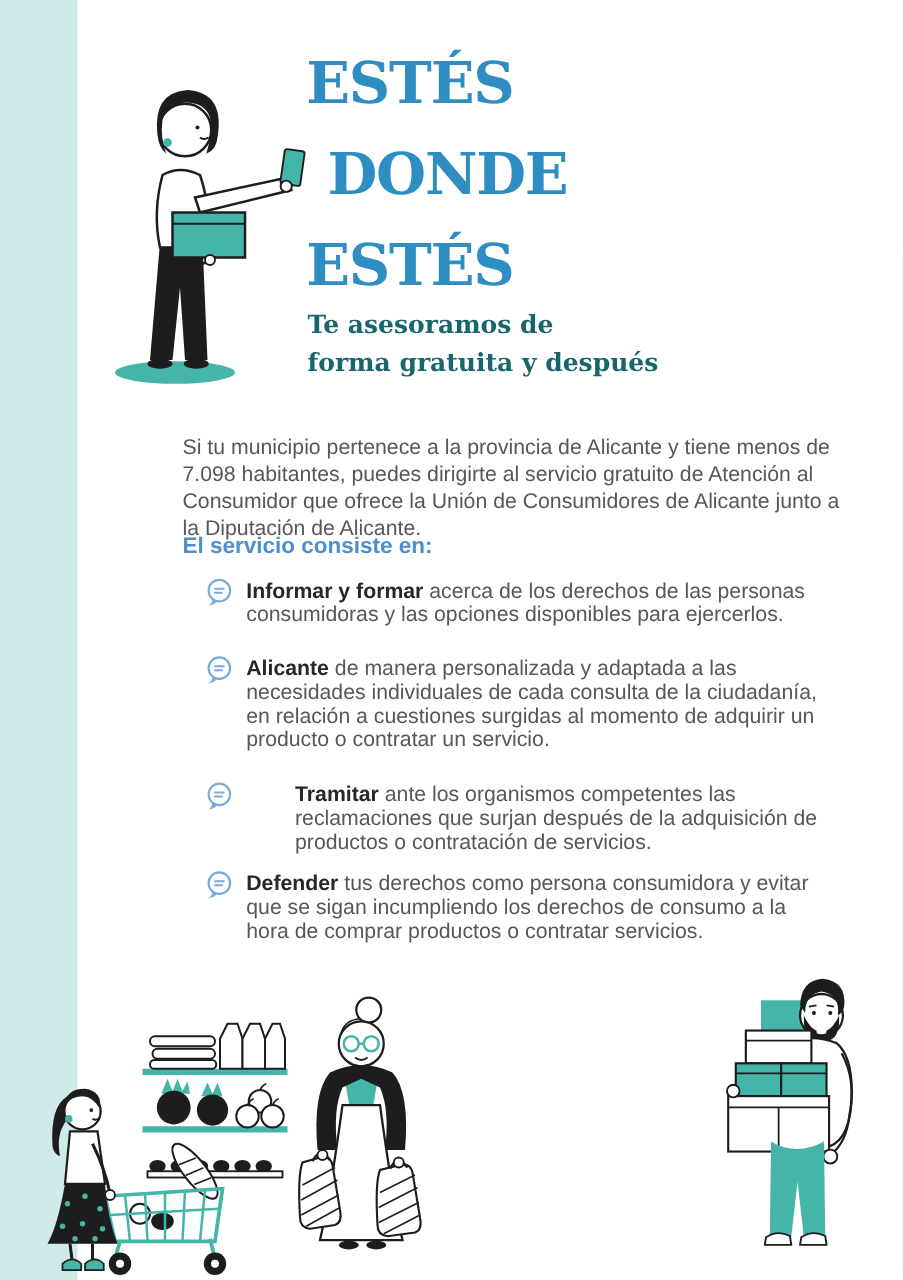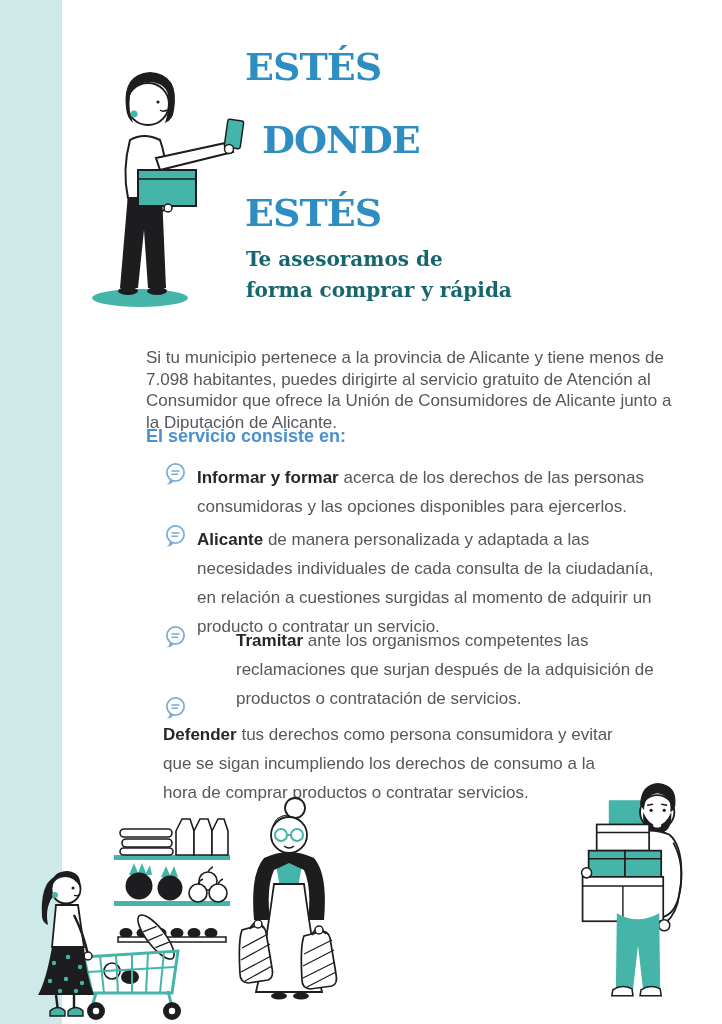--- a/index.html
+++ b/index.html
@@ -16,21 +16,21 @@
   .stripe{
     position:absolute; left:0; top:0; width:62px; height:1024px;
     background:var(--stripe_teal);
   }
   .illus{position:absolute;}
   .illus svg{display:block;width:100%;height:100%;}
 
   .title{
     position:absolute; left:245px; top:30px; width:330px;
     font-family:"DejaVu Serif", serif; font-weight:700;
-    color:var(--title_blue); font-size:38px; line-height:73px;
+    color:var(--title_blue); font-size:46px; line-height:73px;
     letter-spacing:-1px;
   }
   .title .l2{padding-left:17px;}
 
   .subtitle{
     position:absolute; left:246px; top:244px; width:340px;
     font-family:"DejaVu Serif", serif; font-weight:700;
     color:var(--subtitle_teal); font-size:20px; line-height:31px;
   }
 
@@ -40,23 +40,23 @@
   }
 
   .services-heading{
     position:absolute; left:146px; top:426px;
     color:var(--heading_blue); font-size:18px; font-weight:700;
   }
 
   .items{position:absolute; left:163px; top:460px; width:505px;}
   .item{position:absolute; left:0; display:flex; align-items:flex-start;}
   .item .bubble{flex:0 0 24px; width:24px; height:24px; margin-right:10px; margin-top:-1px;}
-  .item p{margin:0; width:462px; color:var(--body_gray); font-size:17px; line-height:29px;}
+  .item p{margin:0; width:462px; color:var(--body_gray); font-size:17px; line-height:19px;}
   .item p strong{color:var(--lead_dark);}
-  .item1{top:3px;} .item2{top:65px;} .item3{top:166px;gap:39px;} .item4{top:237px;flex-direction:column;}
+  .item1{top:3px;} .item2{top:65px;} .item3{top:166px;gap:39px;} .item4{top:237px;}
 </style>
 </head>
 <body>
 
 <div class="page">
 
   <div class="stripe"></div>
 
   <div class="illus" style="left:88px;top:62px;width:170px;height:250px;">
     <svg viewBox="0 0 170 250">
@@ -81,21 +81,21 @@
   </div>
 
   <div class="title">
     <div>ESTÉS</div>
     <div class="l2">DONDE</div>
     <div>ESTÉS</div>
   </div>
 
   <div class="subtitle">
     <div>Te asesoramos de</div>
-    <div>forma comprar y rápida</div>
+    <div>forma gratuita y después</div>
   </div>
 
   <p class="intro">Si tu municipio pertenece a la provincia de Alicante y tiene menos de 7.098 habitantes, puedes dirigirte al servicio gratuito de Atención al Consumidor que ofrece la Unión de Consumidores de Alicante junto a la Diputación de Alicante.</p>
 
   <div class="services-heading">El servicio consiste en:</div>
 
   <div class="items">
 
     <div class="item item1">
       <span class="bubble">

